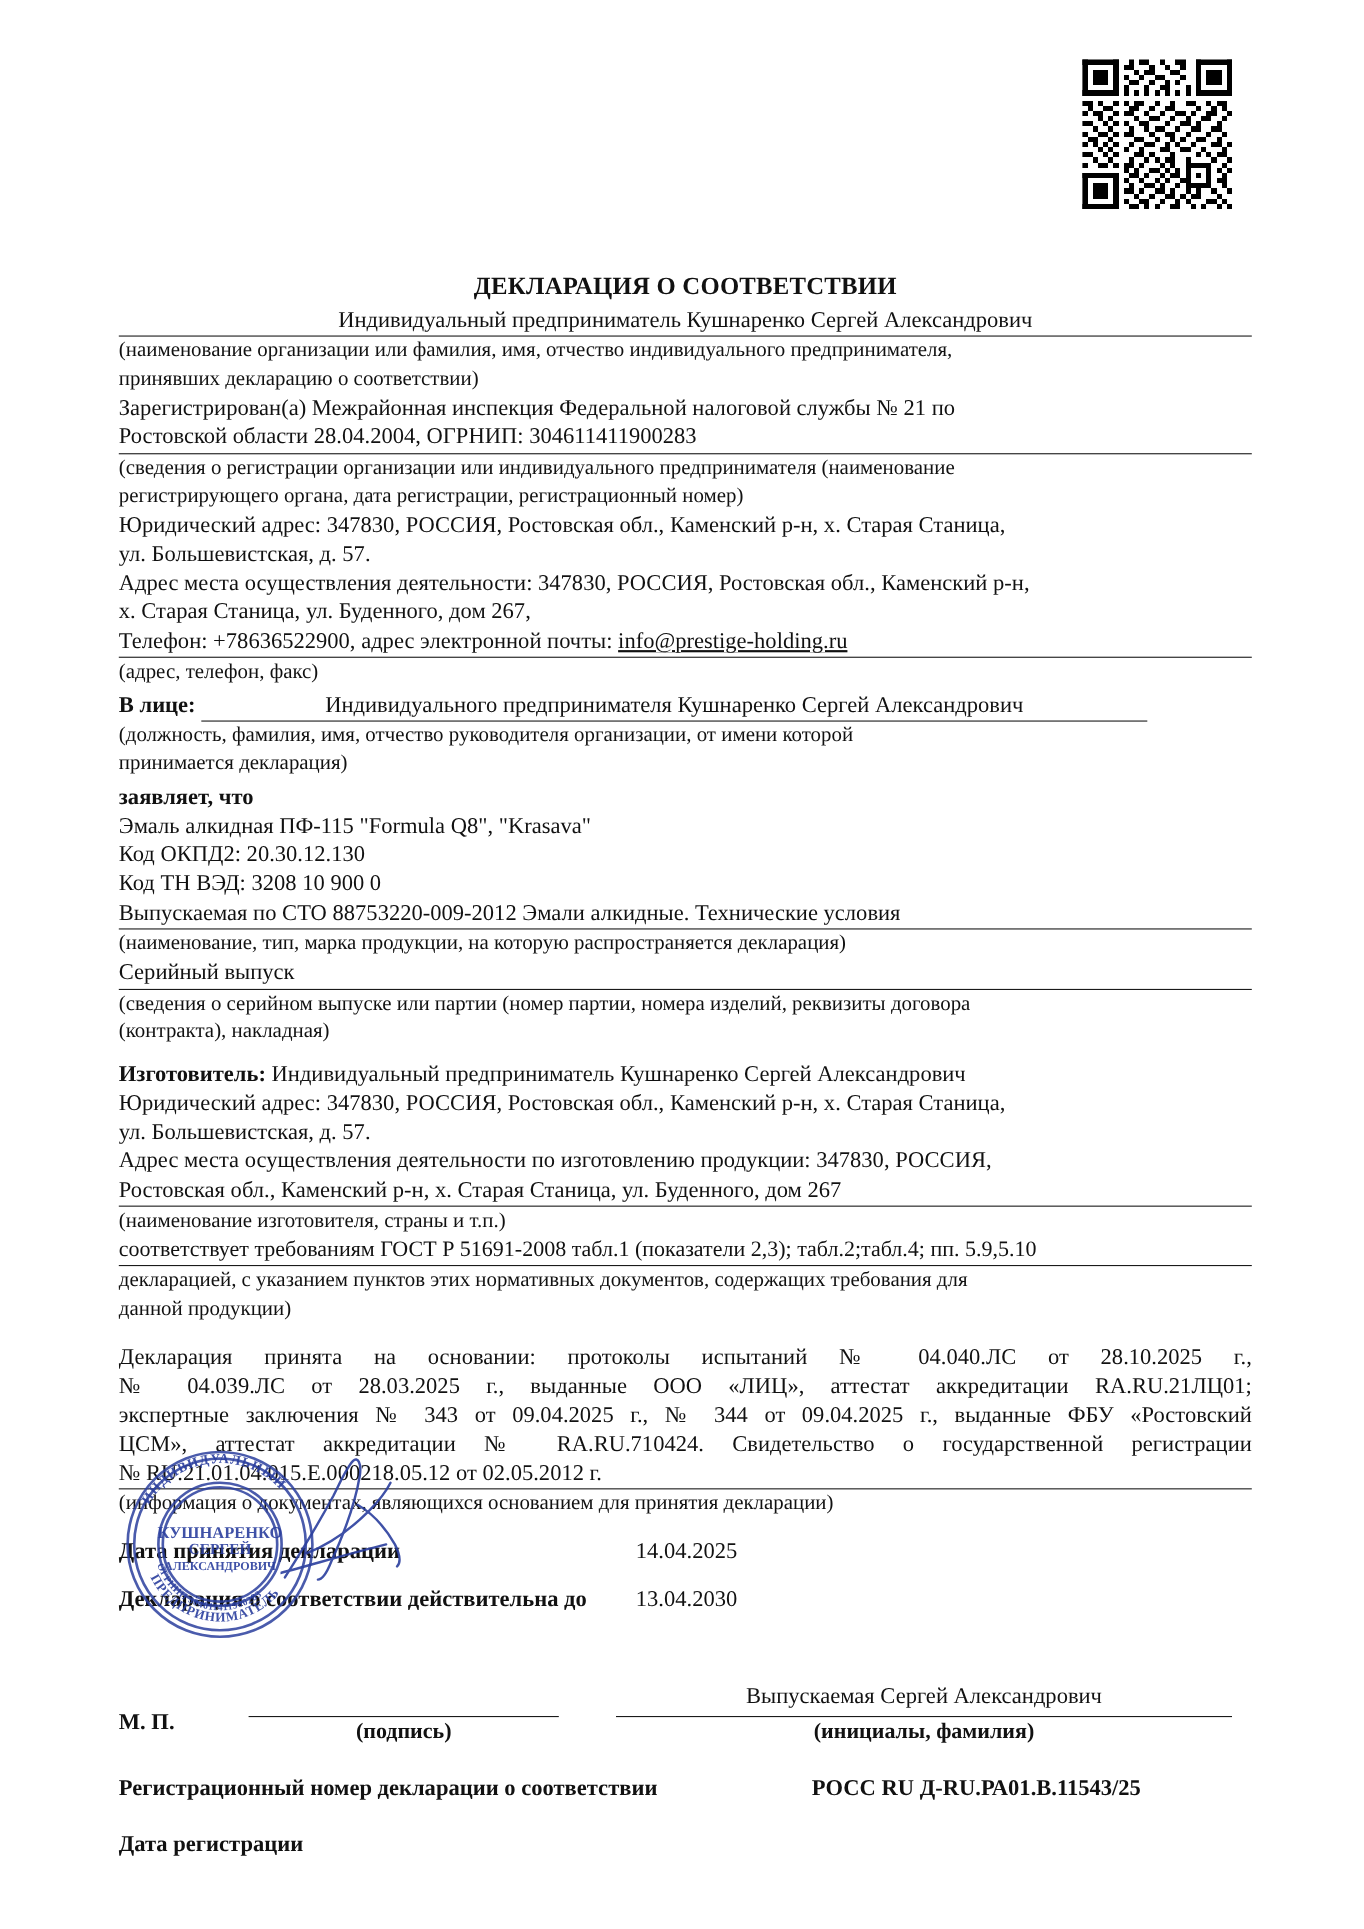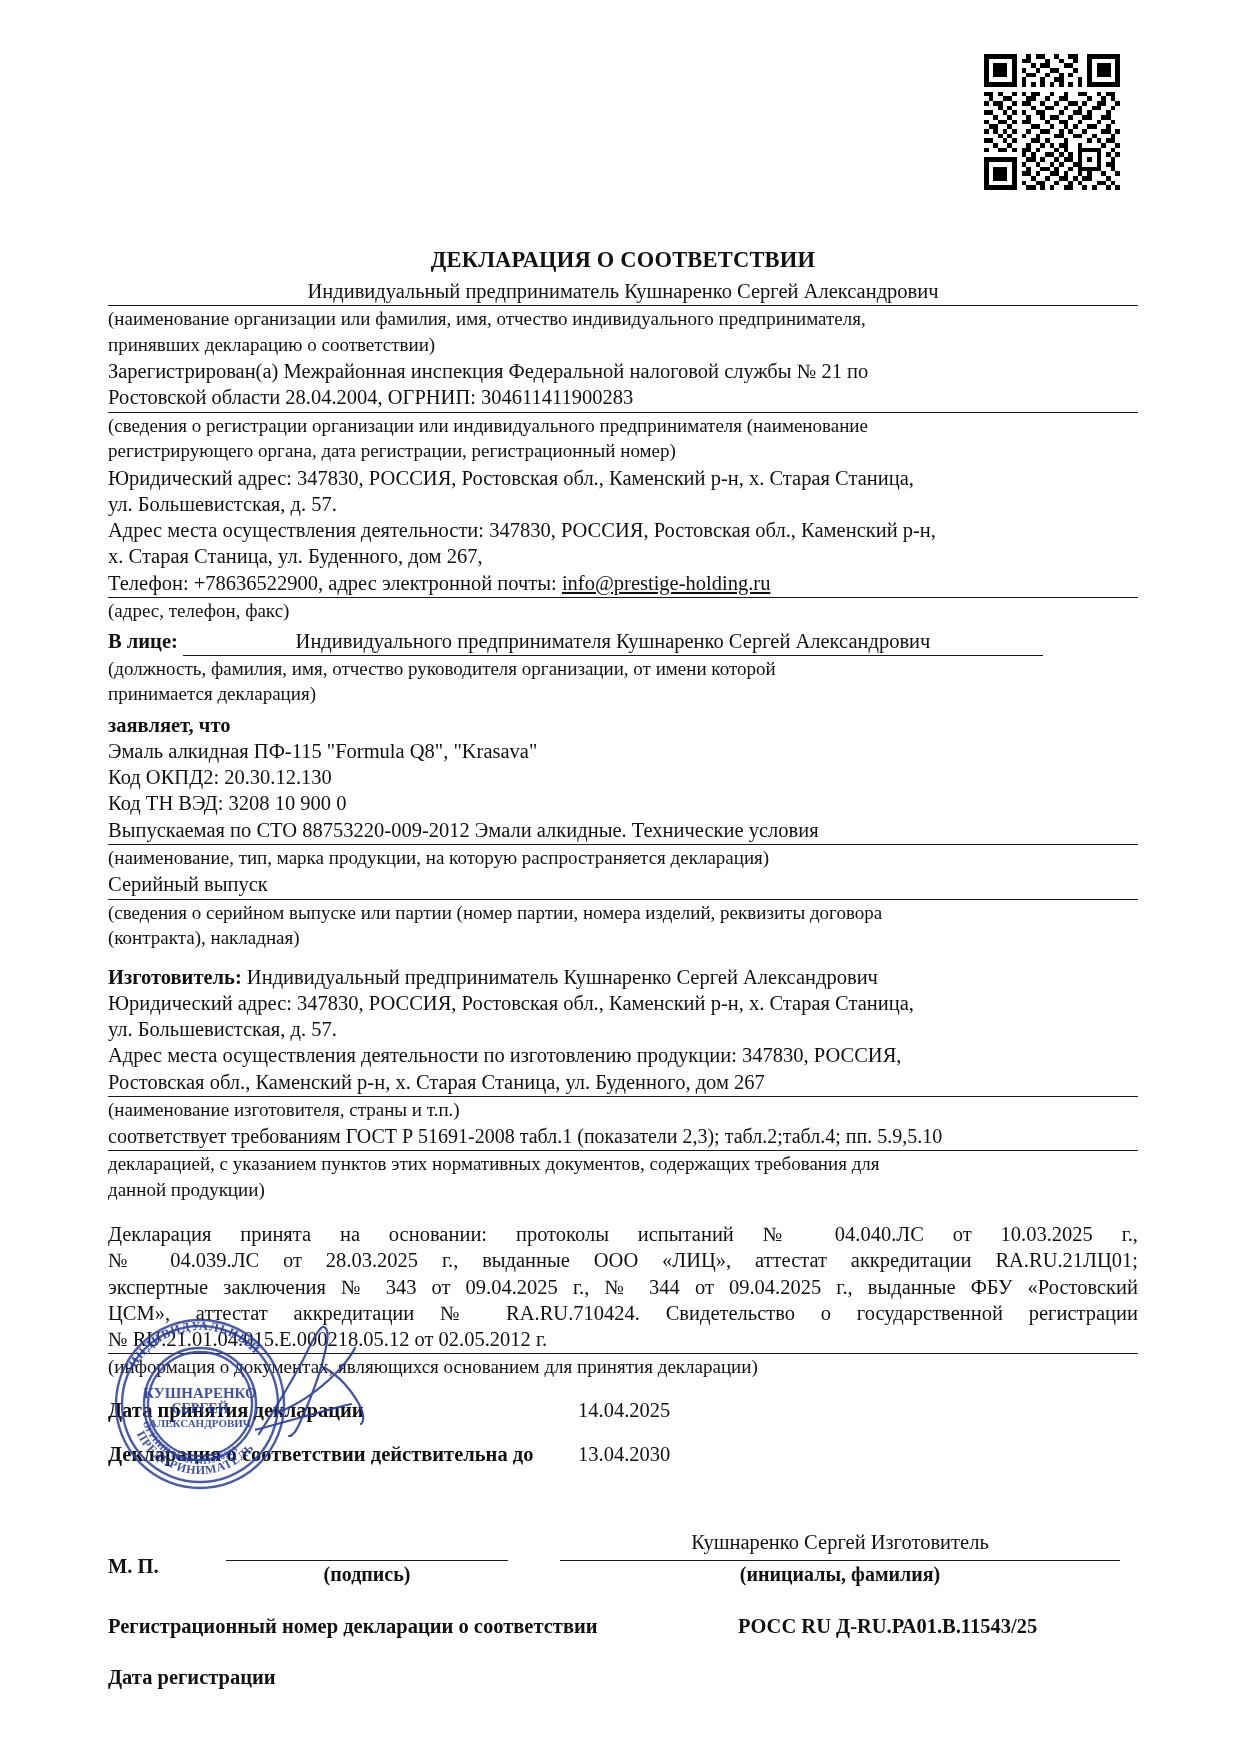--- a/index.html
+++ b/index.html
@@ -463,42 +463,42 @@
     <div>Юридический адрес: 347830, РОССИЯ, Ростовская обл., Каменский р-н, х. Старая Станица,</div>
     <div>ул. Большевистская, д. 57.</div>
     <div>Адрес места осуществления деятельности по изготовлению продукции: 347830, РОССИЯ,</div>
     <div class="ul">Ростовская обл., Каменский р-н, х. Старая Станица, ул. Буденного, дом 267</div>
     <div class="caption">(наименование изготовителя, страны и т.п.)</div>
 
     <div class="ul" style="font-size:20px;">соответствует требованиям ГОСТ Р 51691-2008 табл.1 (показатели 2,3); табл.2;табл.4; пп. 5.9,5.10</div>
     <div class="caption">декларацией, с указанием пунктов этих нормативных документов, содержащих требования для</div>
     <div class="caption">данной продукции)</div>
 
-    <div class="mt20" style="text-align:justify; text-align-last:justify;">Декларация принята на основании: протоколы испытаний № 04.040.ЛС от 10.03.2025 г.,</div>
+    <div class="mt20" style="text-align:justify; text-align-last:justify;">Декларация принята на основании: протоколы испытаний № 04.040.ЛС от 28.10.2025 г.,</div>
     <div style="text-align:justify; text-align-last:justify;">№ 04.039.ЛС от 28.03.2025 г., выданные ООО «ЛИЦ», аттестат аккредитации RA.RU.21ЛЦ01;</div>
     <div style="text-align:justify; text-align-last:justify;">экспертные заключения № 343 от 09.04.2025 г., № 344 от 09.04.2025 г., выданные ФБУ «Ростовский</div>
     <div style="text-align:justify; text-align-last:justify;">ЦСМ», аттестат аккредитации № RA.RU.710424. Свидетельство о государственной регистрации</div>
     <div class="ul">№ RU.21.01.04.015.Е.000218.05.12 от 02.05.2012 г.</div>
     <div class="caption">(информация о документах, являющихся основанием для принятия декларации)</div>
 
     <div class="field-row">
       <div class="field-label">Дата принятия декларации</div>
       <div class="field-value">14.04.2025</div>
     </div>
 
     <div class="field-row">
       <div class="field-label">Декларация о соответствии действительна до</div>
       <div class="field-value">13.04.2030</div>
     </div>
 
     <div class="sign-area">
       <div class="mp">М. П.</div>
       <div class="sig-line a"></div>
       <div class="sig-line b"></div>
-      <div class="sig-name">Кушнаренко Сергей Изготовитель</div>
+      <div class="sig-name">Выпускаемая Сергей Александрович</div>
       <div class="sig-cap a">(подпись)</div>
       <div class="sig-cap b">(инициалы, фамилия)</div>
     </div>
 
     <div class="reg-row">
       <div class="reg-label">Регистрационный номер декларации о соответствии</div>
       <div class="reg-value">РОСС RU Д-RU.РА01.В.11543/25</div>
     </div>
 
     <div class="date-row">

